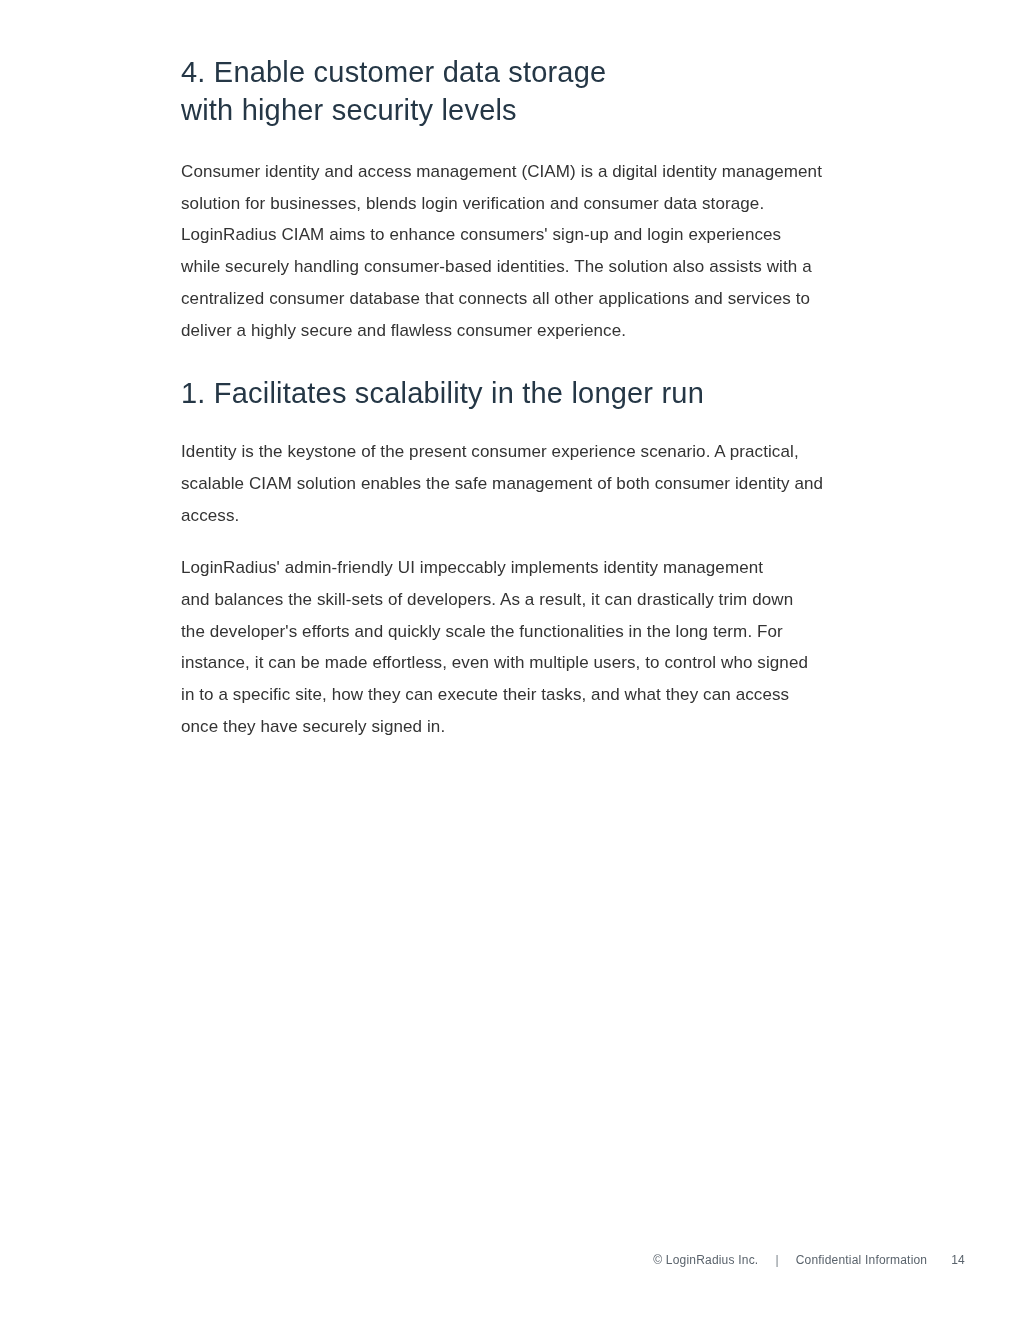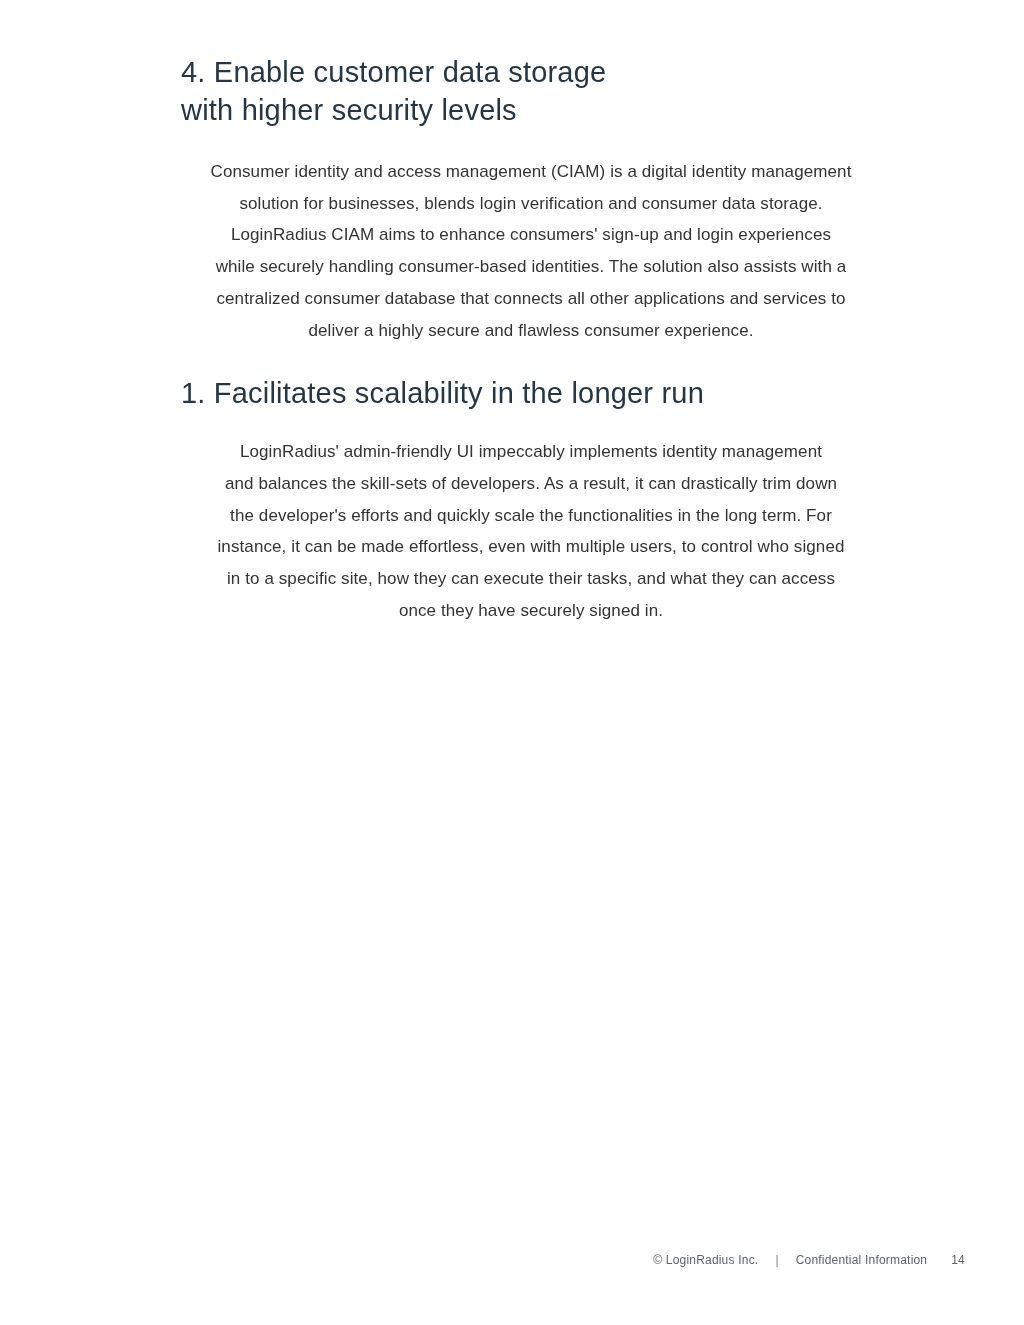--- a/index.html
+++ b/index.html
@@ -35,21 +35,20 @@
     margin-bottom: 24px;
   }
   .para {
     margin: 0 0 21px 0;
     font-size: 17px;
     line-height: 31.7px;
     font-weight: 400;
     color: #333333;
     white-space: pre-line;
     letter-spacing: 0.1px;
-    text-align: center;
   }
   .footer {
     position: absolute;
     right: 59px;
     top: 1252px;
     display: flex;
     align-items: center;
     font-size: 12px;
     line-height: 16px;
     color: #5a636c;
@@ -76,20 +75,23 @@
       <p class="para">Consumer identity and access management (CIAM) is a digital identity management
 solution for businesses, blends login verification and consumer data storage.
 LoginRadius CIAM aims to enhance consumers' sign-up and login experiences
 while securely handling consumer-based identities. The solution also assists with a
 centralized consumer database that connects all other applications and services to
 deliver a highly secure and flawless consumer experience.</p>
     </section>
 
     <section>
       <h1 class="heading second">1. Facilitates scalability in the longer run</h1>
+      <p class="para">Identity is the keystone of the present consumer experience scenario. A practical,
+scalable CIAM solution enables the safe management of both consumer identity and
+access.</p>
       <p class="para">LoginRadius' admin-friendly UI impeccably implements identity management
 and balances the skill-sets of developers. As a result, it can drastically trim down
 the developer's efforts and quickly scale the functionalities in the long term. For
 instance, it can be made effortless, even with multiple users, to control who signed
 in to a specific site, how they can execute their tasks, and what they can access
 once they have securely signed in.</p>
     </section>
 
   </main>
 

